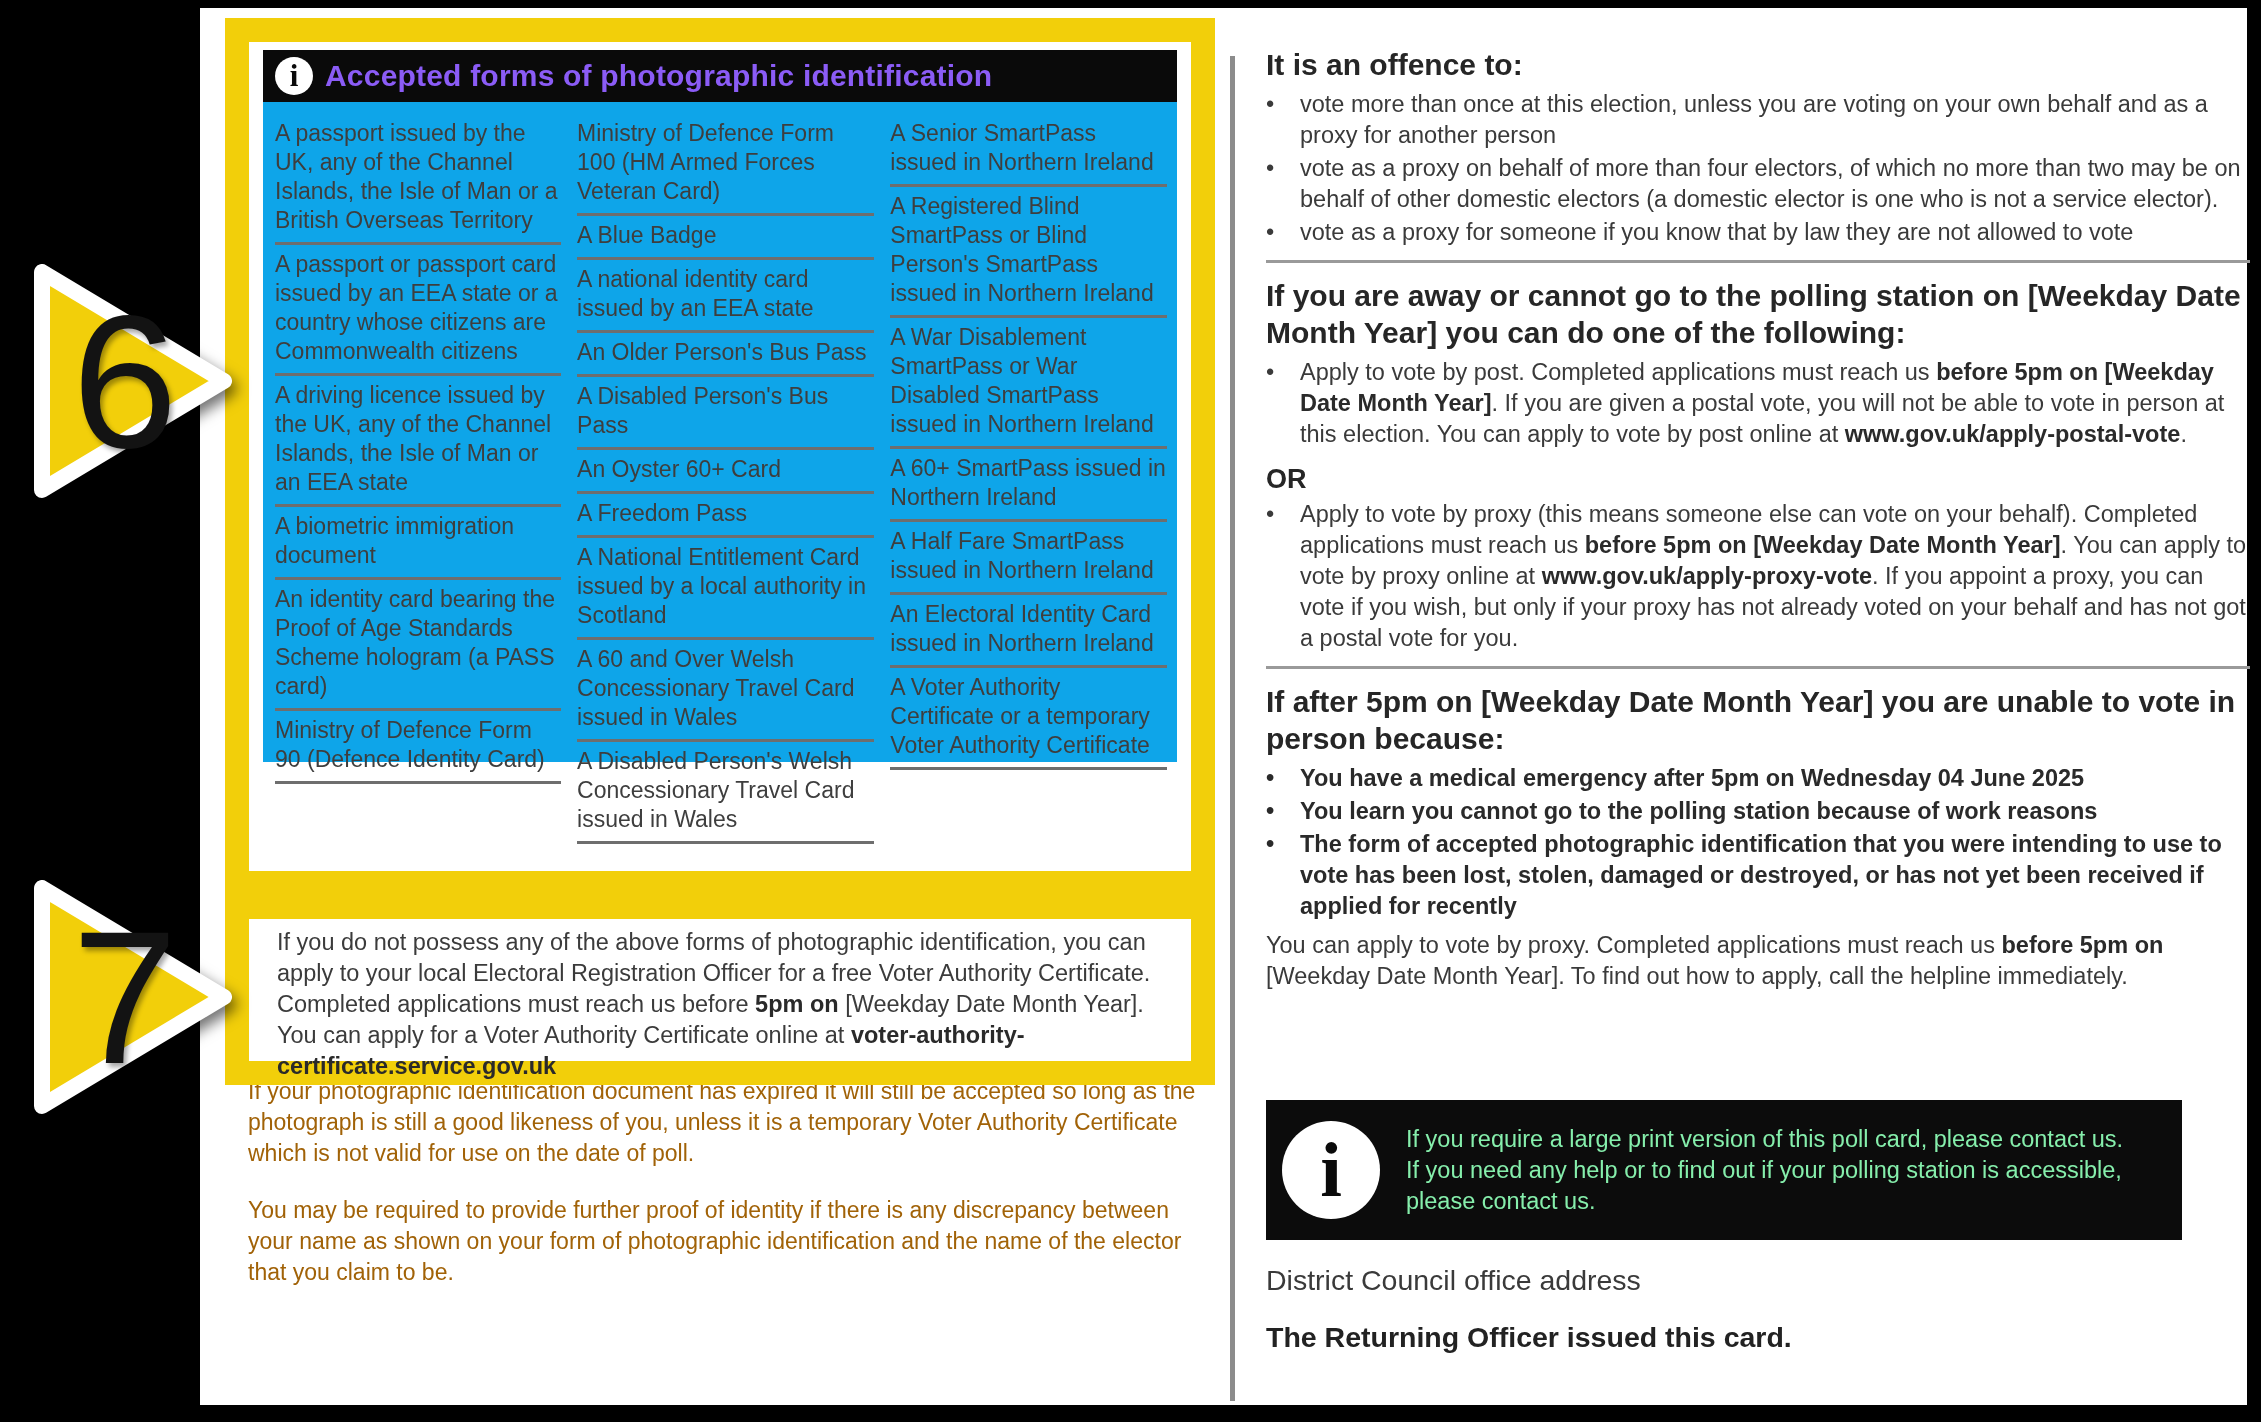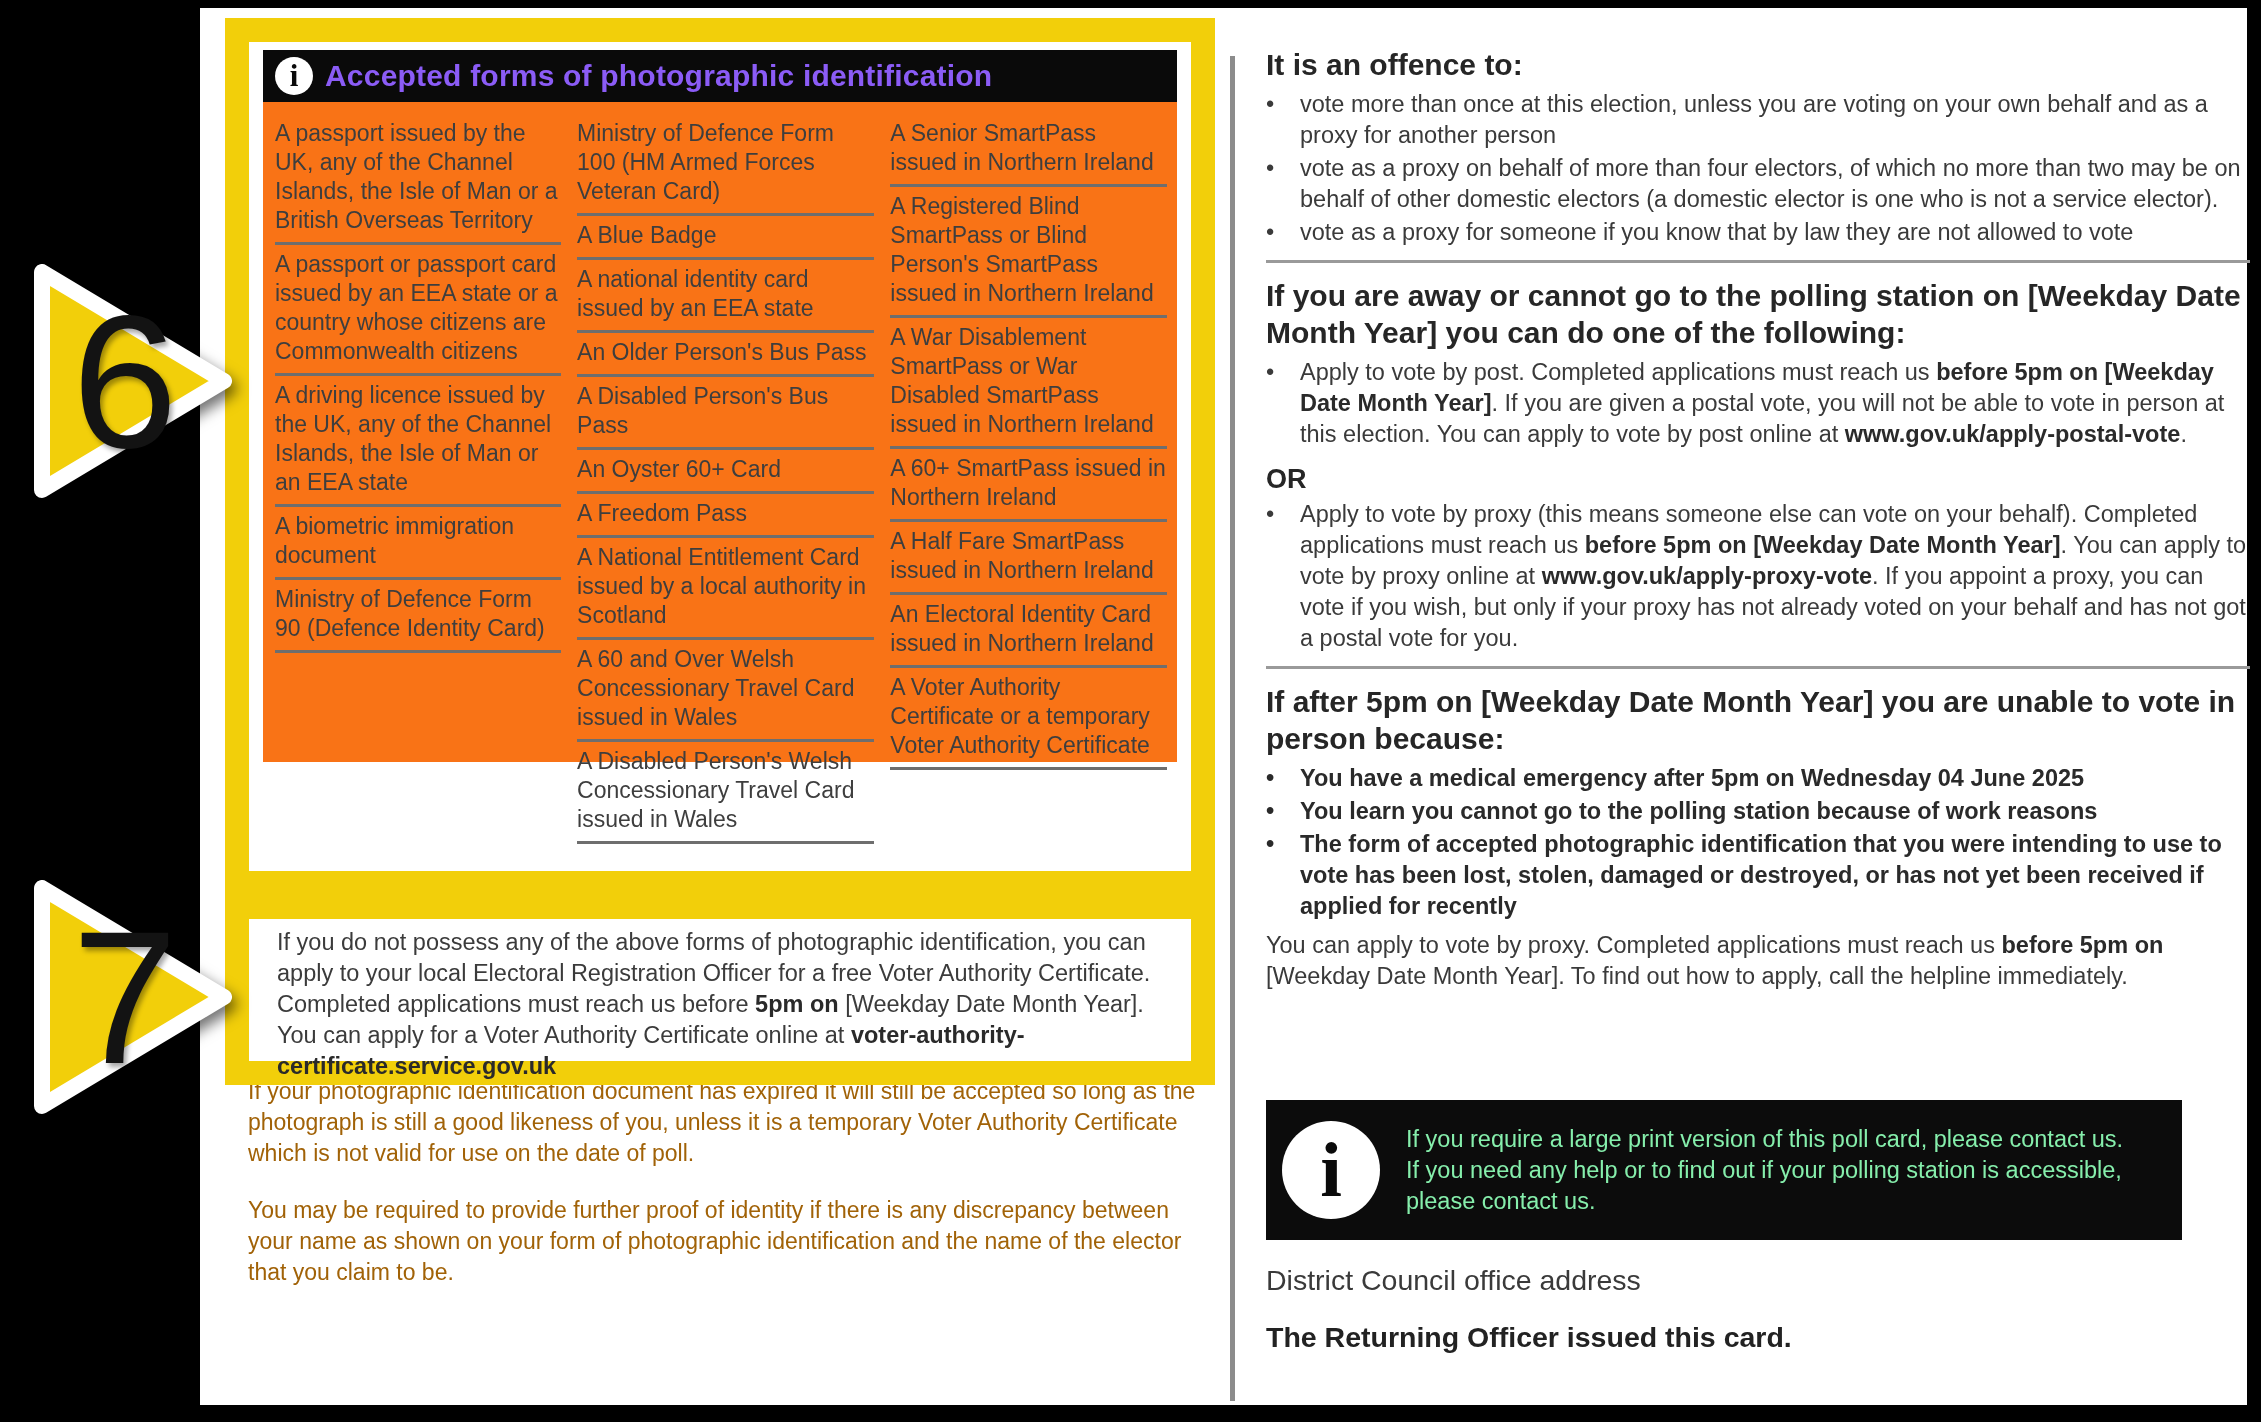--- a/index.html
+++ b/index.html
@@ -20,21 +20,21 @@
   #ybox6{top:10px;height:877px;padding:6px 14px 0 14px;}
   #ybox7{top:887px;height:190px;padding:8px 28px;}
 
   .idheader{background:#0a0a0a;display:flex;align-items:center;gap:12px;height:52px;padding:0 12px;margin-top:2px;}
   .idheader .ititle{color:#8b5cf6;font-size:30px;font-weight:bold;letter-spacing:.2px;}
   .info-badge{width:38px;height:38px;border-radius:50%;background:#fff;color:#0a0a0a;display:flex;
               align-items:center;justify-content:center;font-family:"Liberation Serif",serif;
               font-weight:bold;font-size:31px;flex:0 0 auto;}
   .intro{font-size:23.5px;line-height:31px;color:#3b3b3b;margin:12px 2px 12px 2px;width:855px;}
 
-  .idpanel{background:#f97316;padding:12px 10px 10px 12px;display:flex;gap:16px;height:660px;}
+  .idpanel{background:#0ea5e9;padding:12px 10px 10px 12px;display:flex;gap:16px;height:660px;}
   .idcol{display:flex;flex-direction:column;}
   .idcol1{width:306px;}.idcol2{width:318px;}.idcol3{width:296px;}
   .iditem{font-size:23px;line-height:29px;color:#3e3e3e;border-bottom:3px solid #6e6e6e;
           padding:5px 0 7px 0;}
 
   .vatext{font-size:23.5px;line-height:31px;color:#3b3b3b;}
   .vatext .b,.rich .b{font-weight:bold;color:#2a2a2a;}
 
   #belowBoxes{position:absolute;left:48px;top:1068px;width:968px;z-index:1;}
   #belowBoxes p{font-size:23px;line-height:31px;color:#a16207;margin:0 0 26px 0;}
@@ -90,20 +90,21 @@
         <span class="info-badge">i</span>
         <span class="ititle">Accepted forms of photographic identification</span>
       </div>
       <div class="idpanel">
         <div class="idcol idcol1">
 
         <div class="iditem">A passport issued by the UK, any of the Channel Islands, the Isle of Man or a British Overseas Territory</div>
             <div class="iditem">A passport or passport card issued by an EEA state or a country whose citizens are Commonwealth citizens</div>
             <div class="iditem">A driving licence issued by the UK, any of the Channel Islands, the Isle of Man or an EEA state</div>
             <div class="iditem">A biometric immigration document</div>
+            <div class="iditem">An identity card bearing the Proof of Age Standards Scheme hologram (a PASS card)</div>
             <div class="iditem">Ministry of Defence Form 90 (Defence Identity Card)</div>
           </div>
         <div class="idcol idcol2">
 
         <div class="iditem">Ministry of Defence Form 100 (HM Armed Forces Veteran Card)</div>
             <div class="iditem">A Blue Badge</div>
             <div class="iditem">A national identity card issued by an EEA state</div>
             <div class="iditem">An Older Person's Bus Pass</div>
             <div class="iditem">A Disabled Person's Bus Pass</div>
             <div class="iditem">An Oyster 60+ Card</div>

